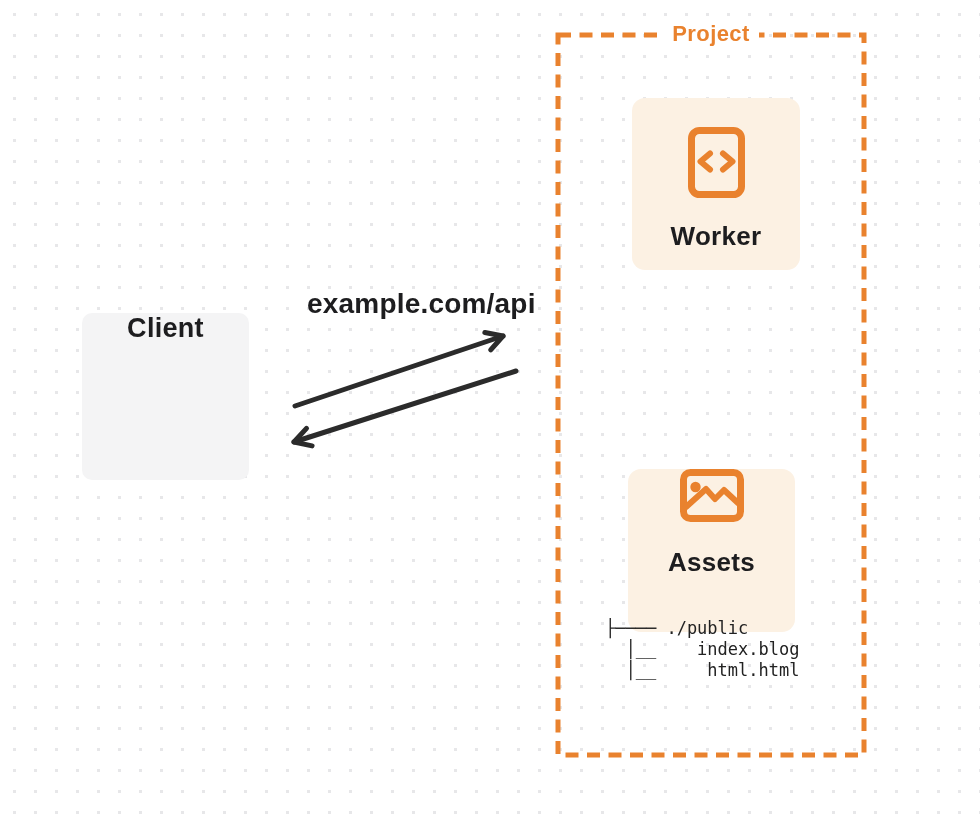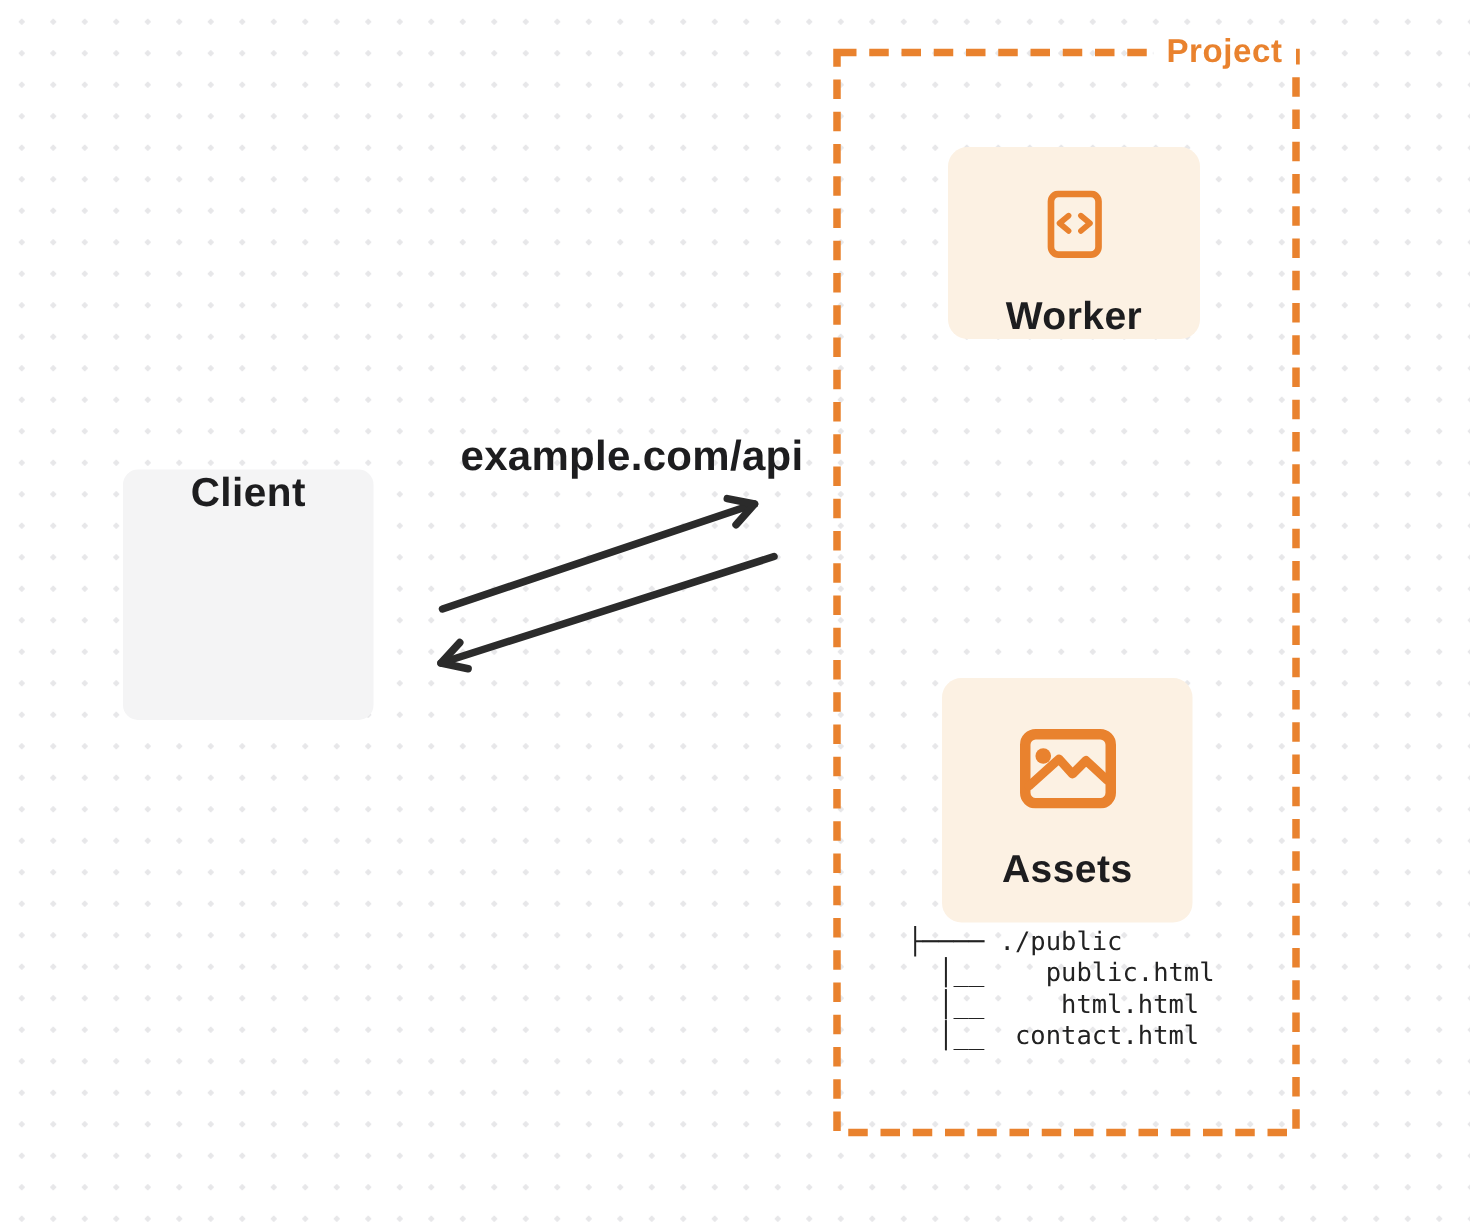--- a/index.html
+++ b/index.html
@@ -47,39 +47,39 @@
 
   .request-label {
     position: absolute;
     left: 307px; top: 288px;
     font-size: 28px; font-weight: 700; letter-spacing: 0.2px;
   }
 
   .project-label-row {
     position: absolute;
     left: 558px; top: 21px; width: 306px;
-    display: flex; justify-content: flex-end;
+    display: flex; justify-content: center;
   }
   .project-label-row .label {
     background: #ffffff;
     padding: 0 9px;
     font-size: 22px; font-weight: 700; letter-spacing: 0.4px;
     color: var(--accent-orange);
   }
 
   .card {
     position: absolute;
     background: var(--card-cream);
     border-radius: 13px;
     display: flex; flex-direction: column; align-items: center;
   }
   .card .label { font-size: 26px; font-weight: 700; letter-spacing: 0.3px; }
-  .worker-card { left: 632px; top: 98px; width: 168px; height: 128px; padding-top: 29px; }
+  .worker-card { left: 632px; top: 98px; width: 168px; height: 172px; padding-top: 29px; }
   .worker-card .label { margin-top: 23px; }
-  .assets-card { left: 628px; top: 452px; width: 167px; height: 163px; padding-top: 34px; }
+  .assets-card { left: 628px; top: 469px; width: 167px; height: 163px; }
   .assets-card .label { margin-top: 25px; }
   .icon-svg { display: block; }
   .icon-stroke { fill: none; stroke: var(--accent-orange); }
   .icon-fill { fill: var(--accent-orange); }
 
   .file-tree {
     position: absolute;
     left: 605px; top: 618px;
     font-family: "DejaVu Sans Mono", monospace;
     font-size: 17px; line-height: 21px; font-weight: 400;
@@ -128,18 +128,17 @@
     <svg class="icon-svg" width="64" height="53" viewBox="0 0 64 53">
       <rect class="icon-stroke" x="3.5" y="3.5" width="57" height="46" rx="7" stroke-width="7"></rect>
       <circle class="icon-fill" cx="15.5" cy="18" r="5.2"></circle>
       <path class="icon-stroke" d="M6,38 L26,20 L35,30 L44,21 L58,34" stroke-width="6" stroke-linecap="round" stroke-linejoin="round"></path>
     </svg>
     <span class="label">Assets</span>
   </div>
 
   <div class="file-tree">
     <div class="tree-line">├──── ./public</div>
-    <div class="tree-line">  │__    public.html</div>
+    <div class="tree-line">  │__    index.blog</div>
     <div class="tree-line">  │__     html.html</div>
-    <div class="tree-line">  │__  contact.html</div>
   </div>
 
 </div>
 
 </body></html>

